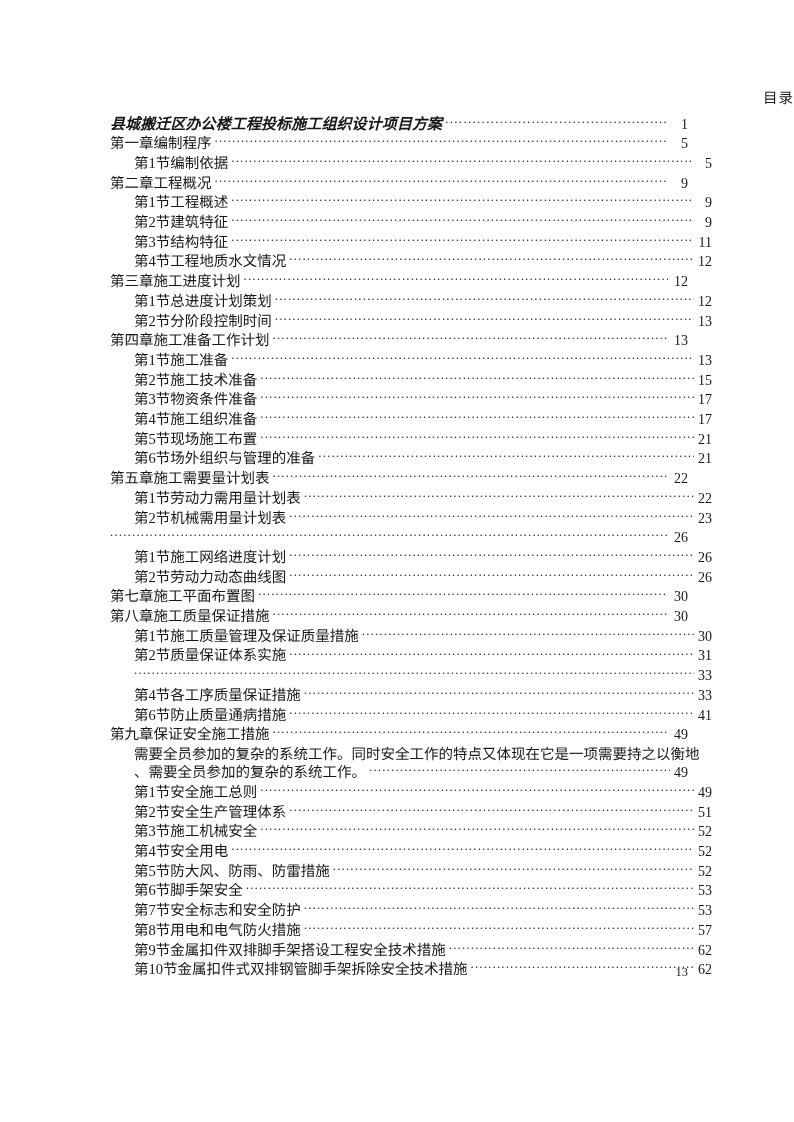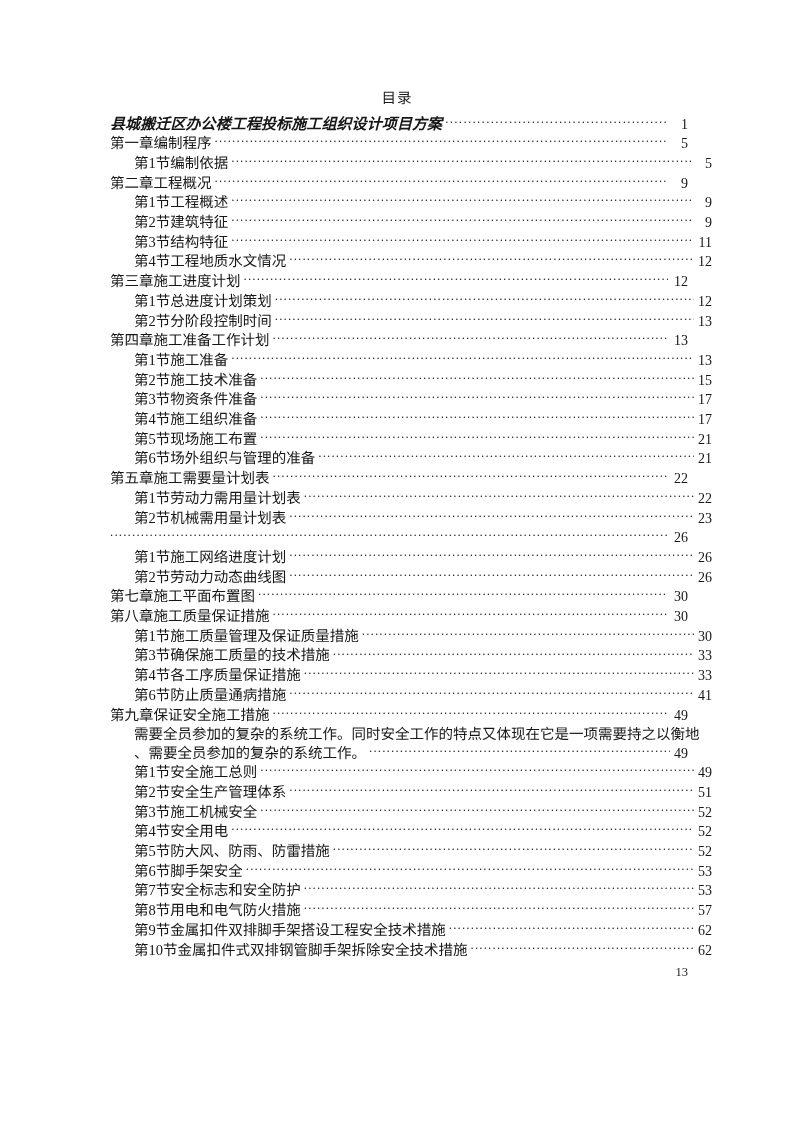--- a/index.html
+++ b/index.html
@@ -25,21 +25,21 @@
     height: 1122px;
     background: #ffffff;
   }
 
   
   .toc-header {
     position: absolute;
     left: 0;
     top: 88px;
     width: 794px;
-    text-align: center;
+    text-align: right;
     font-size: 14.5px;
     line-height: 20px;
     letter-spacing: 1px;
     color: #1a1a1a;
   }
 
   
   .toc-body {
     position: absolute;
     left: 110px;
@@ -297,21 +297,25 @@
           <span class="label">第八章施工质量保证措施</span>
           <span class="leader"></span>
           <span class="pageno">30</span>
         </div>
         <div class="toc-entry lvl2">
           <span class="label">第1节施工质量管理及保证质量措施</span>
           <span class="leader"></span>
           <span class="pageno">30</span>
         </div>
         <div class="toc-entry lvl2">
-          <span class="label">第3节确保施工质量的技术措施</span>
+          <span class="label">第2节质量保证体系实施</span>
+          <span class="leader"></span>
+          <span class="pageno">31</span>
+        </div>
+        <div class="toc-entry lvl2">
           <span class="leader"></span>
           <span class="pageno">33</span>
         </div>
         <div class="toc-entry lvl2">
           <span class="label">第4节各工序质量保证措施</span>
           <span class="leader"></span>
           <span class="pageno">33</span>
         </div>
         <div class="toc-entry lvl2">
           <span class="label">第6节防止质量通病措施</span>

